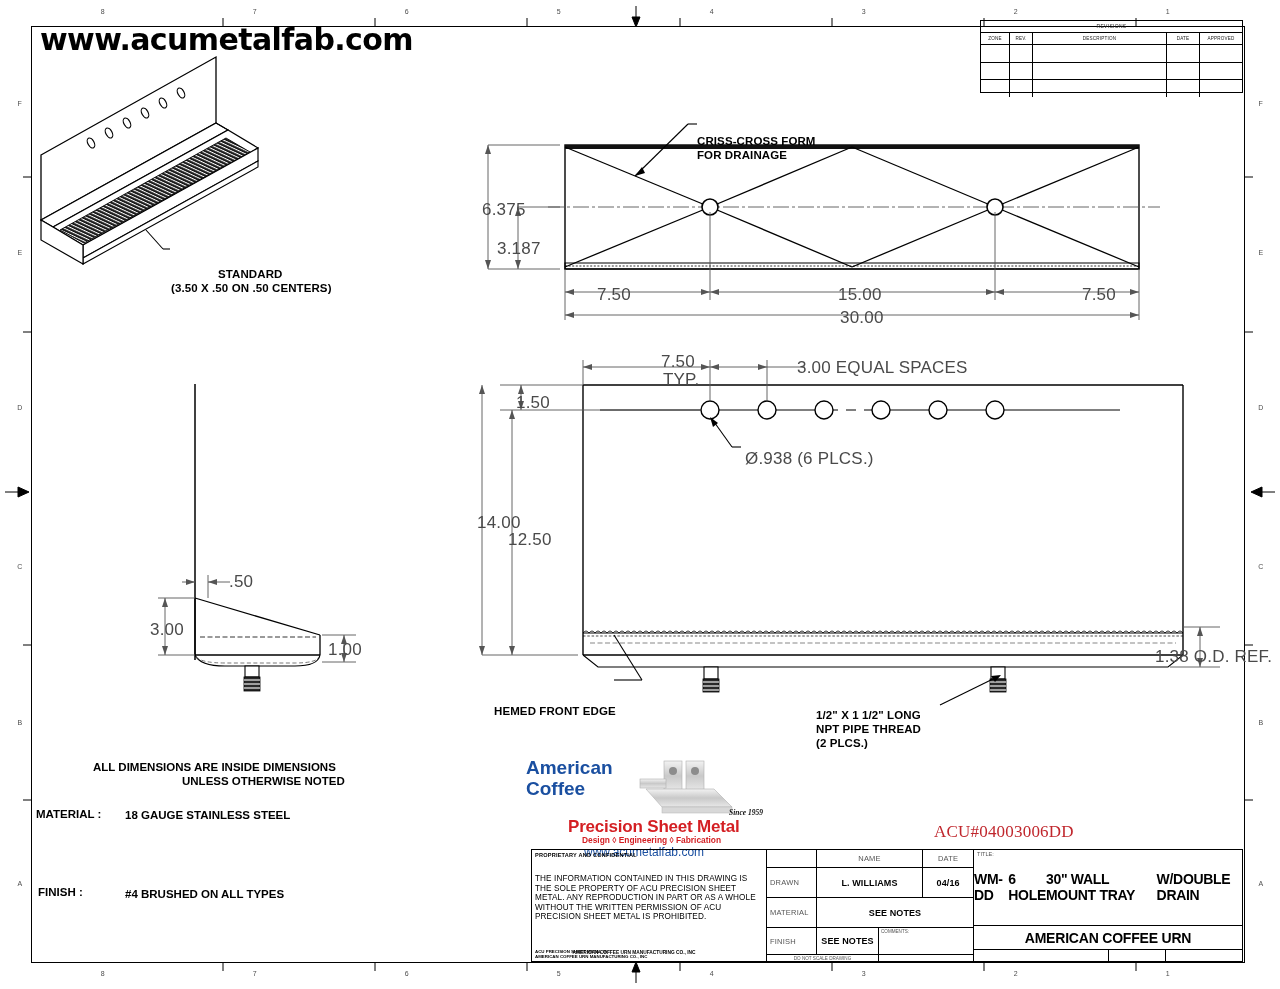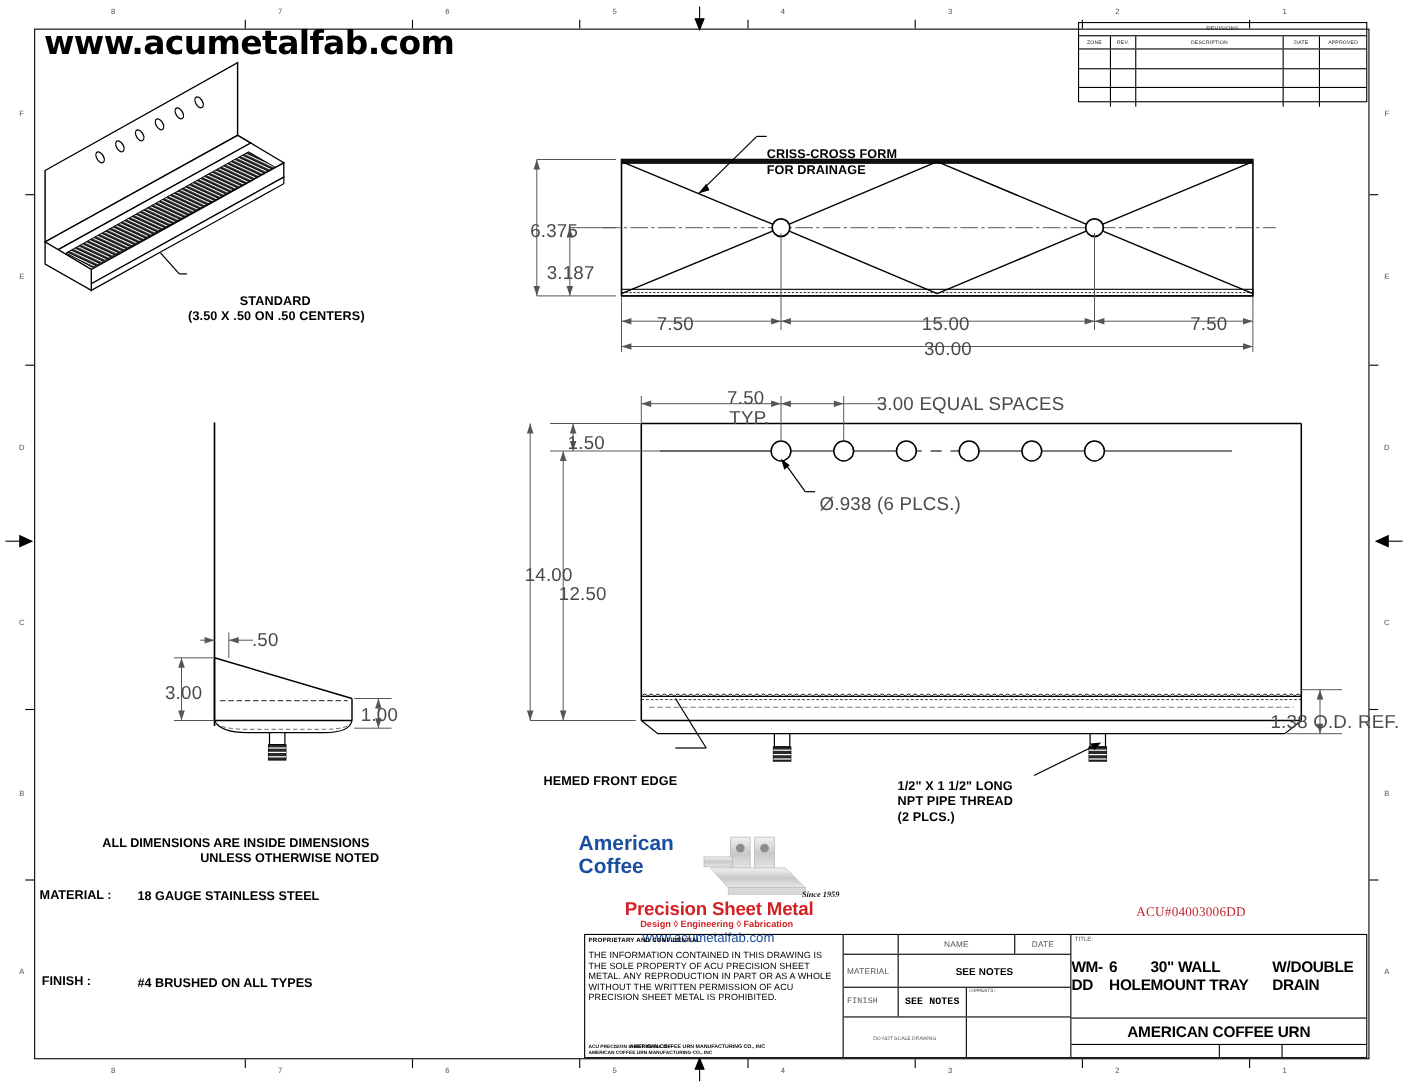--- a/index.html
+++ b/index.html
@@ -54,48 +54,48 @@
   .rev-row > div:last-child{border-right:none;}
   .c-zone{width:28px;} .c-rev{width:22px;} .c-desc{flex:1;} .c-date{width:32px;} .c-appr{width:42px;}
 
   
   .tb{
     position:absolute;left:531px;top:849px;width:712px;height:113px;
     border:1.4px solid #000;box-sizing:border-box;display:flex;
   }
   .tb-prop{width:235px;border-right:1.2px solid #000;box-sizing:border-box;padding:2px 3px 0 3px;position:relative;}
   .tb-prop .hd{font-size:5.6px;font-weight:700;letter-spacing:.2px;}
-  .tb-prop .body{font-size:8.2px;line-height:9.6px;margin-top:6px;letter-spacing:.1px;}
+  .tb-prop .body{font-size:8.2px;line-height:9.6px;margin-top:16px;letter-spacing:.1px;}
   .tb-prop .ftr{position:absolute;left:3px;bottom:2px;font-size:4.4px;font-weight:700;line-height:5.2px;}
 
   .tb-mid{width:207px;border-right:1.2px solid #000;box-sizing:border-box;display:flex;flex-direction:column;}
   .tb-mid .r{display:flex;border-bottom:1px solid #000;}
   .tb-mid .r:last-child{border-bottom:none;}
-  .r1{height:17px;} .r2{height:29px;} .r3{height:29px;} .r4{height:26px;font-family:Liberation Mono, monospace;} .r5{flex:1;}
+  .r1{height:17px;} .r2{height:29px;} .r3{height:29px;} .r4{height:26px;} .r5{flex:1;}
   .cell{box-sizing:border-box;border-right:1px solid #000;display:flex;align-items:center;justify-content:center;}
   .cell:last-child{border-right:none;}
   .lbl{font-size:7.5px;color:#555;justify-content:flex-start;padding-left:3px;letter-spacing:.2px;}
   .val{font-size:9px;font-weight:700;letter-spacing:.1px;}
   .w-lbl{width:50px;} .w-name{width:107px;} .w-date{width:50px;}
   .w-fin{width:62px;} .w-cmt{flex:1;}
   .tiny{font-size:4.6px;color:#555;}
 
   .tb-right{flex:1;box-sizing:border-box;display:flex;flex-direction:column;}
   .tbr-top{height:75px;border-bottom:1.2px solid #000;position:relative;display:flex;flex-direction:row;align-items:center;justify-content:center;}
   .tbr-top .titlelbl{position:absolute;left:3px;top:1px;font-size:5.6px;color:#555;}
   .tbr-top .l{font-size:14px;font-weight:800;line-height:15.5px;letter-spacing:-0.3px;}
   .tbr-mid{height:23px;display:flex;align-items:center;justify-content:center;border-bottom:1.2px solid #000;font-size:14px;font-weight:800;letter-spacing:-0.2px;}
   .tbr-bot{flex:1;display:flex;}
   .tbr-bot > div{border-right:1px solid #000;}
   .tbr-bot > div:last-child{border-right:none;}
   .bb1{flex:1;} .bb2{width:56px;} .bb3{width:76px;}
 
   
   .acu-pn{
-    position:absolute;left:1033px;top:822px;font-size:12px;color:#c0272d;
+    position:absolute;left:934px;top:822px;font-size:17px;color:#c0272d;
     font-family:"Liberation Serif", serif;letter-spacing:.2px;
   }
 
   
   .logo{position:absolute;left:524px;top:757px;width:262px;height:90px;}
   .logo .big{position:absolute;font-family:"Liberation Sans",sans-serif;font-weight:800;color:#1a4fa0;}
   .logo .l1{left:2px;top:0px;font-size:19px;}
   .logo .l2{left:2px;top:21px;font-size:19px;}
   .logo .l3{left:2px;top:42px;font-size:19px;}
   .logo .psm{position:absolute;left:44px;top:60px;font-size:17px;font-weight:800;color:#d41f23;font-family:"Liberation Sans",sans-serif;letter-spacing:-0.2px;}
@@ -559,20 +559,25 @@
         <div>AMERICAN COFFEE URN MANUFACTURING CO., INC</div>
       </div>
     </div>
 
     <div class="tb-mid">
       <div class="r r1">
         <div class="cell w-lbl"></div>
         <div class="cell w-name lbl" style="justify-content:center;padding-left:0;">NAME</div>
         <div class="cell w-date lbl" style="justify-content:center;padding-left:0;">DATE</div>
       </div>
+      <div class="r r2">
+        <div class="cell w-lbl lbl">DRAWN</div>
+        <div class="cell w-name val">L. WILLIAMS</div>
+        <div class="cell w-date val">04/16</div>
+      </div>
       <div class="r r3">
         <div class="cell w-lbl lbl">MATERIAL</div>
         <div class="cell val" style="flex:1;">SEE NOTES</div>
       </div>
       <div class="r r4">
         <div class="cell w-lbl lbl">FINISH</div>
         <div class="cell w-fin val">SEE NOTES</div>
         <div class="cell w-cmt tiny" style="justify-content:flex-start;align-items:flex-start;padding:1px 0 0 2px;">COMMENTS:</div>
       </div>
       <div class="r r5">

